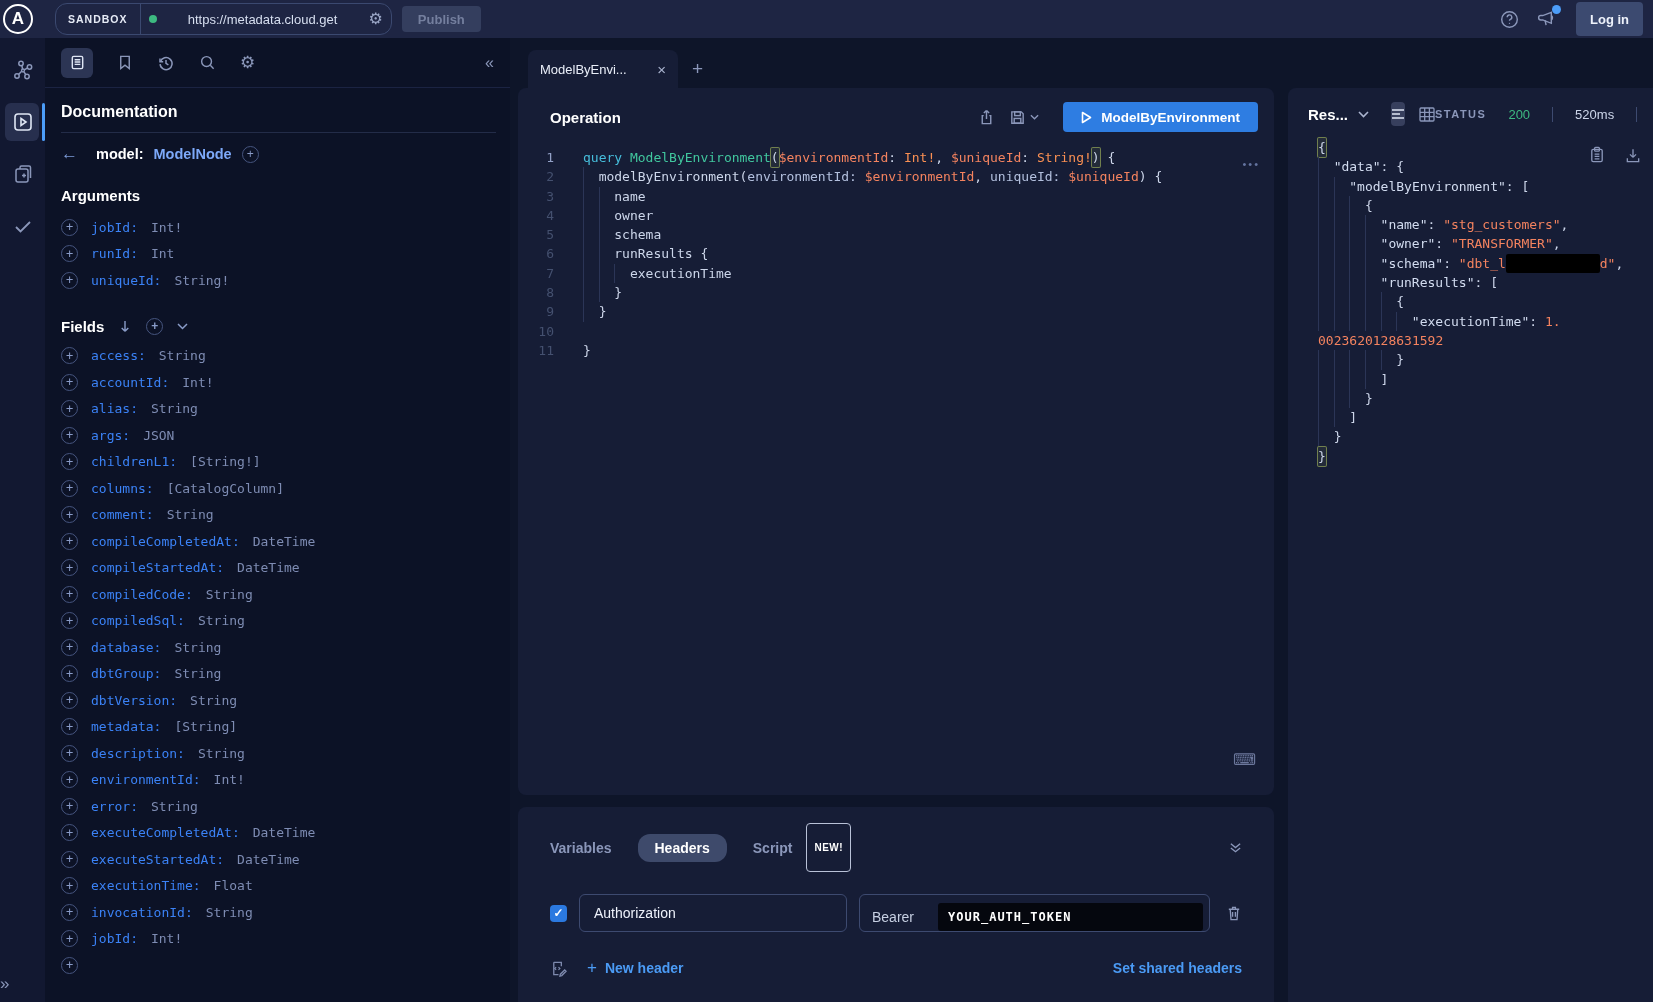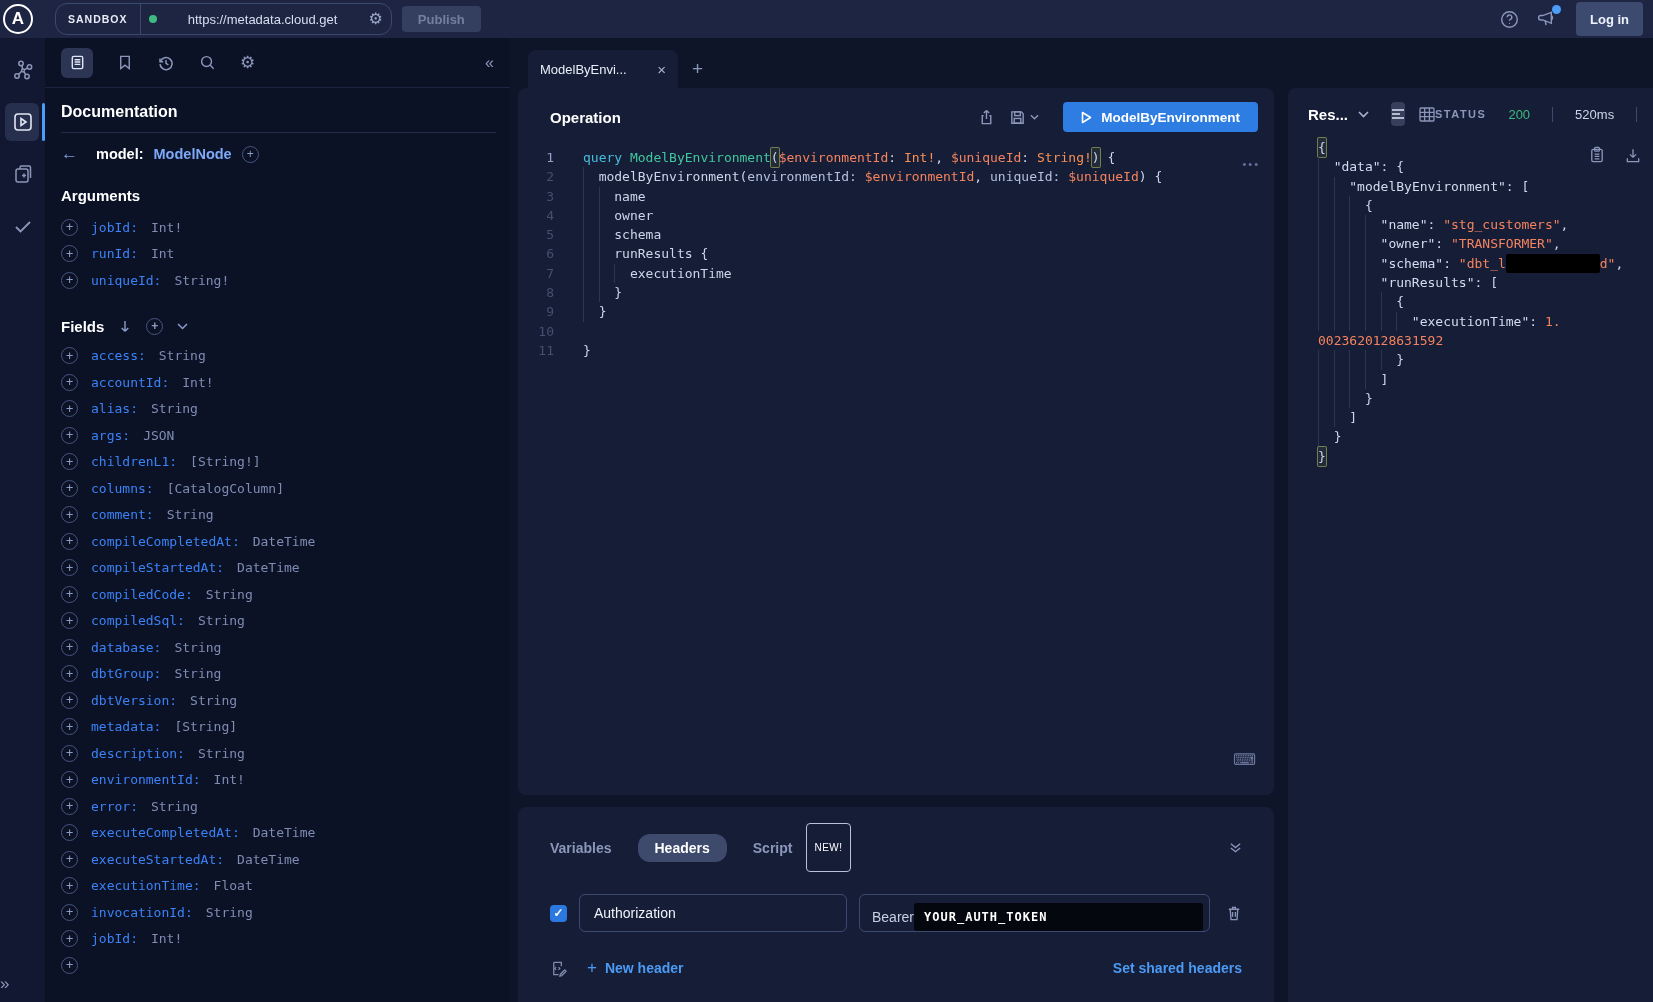--- a/index.html
+++ b/index.html
@@ -107,29 +107,29 @@
     letter-spacing:2px; background:none; border:none; }
   .kbd-btn { position:absolute; right:18px; bottom:26px; color:#6b779c; font-size:16px;
     background:none; border:none; }
 
   
   .io-card { left:8px; top:769px; width:756px; height:240px; }
   .io-tabs { display:flex; align-items:center; gap:26px; padding:16px 32px 0 32px; }
   .io-tab { font-size:14px; color:#8b97ba; background:none; border:none; font-weight:bold; }
   .io-tab.active { color:#fff; background:#3e4a6b; border-radius:12px; padding:6px 17px; }
   .new-badge { border:1px solid #b9c2d8; border-radius:4px; color:#fff; font-size:10px;
-    font-weight:normal; letter-spacing:.5px; padding:18px 7px; margin-left:-12px; }
+    font-weight:bold; letter-spacing:.5px; padding:18px 7px; margin-left:-12px; }
   .io-collapse { margin-left:auto; color:#8b97ba; background:none; border:none; }
   .hdr-row { display:flex; align-items:center; margin:22px 32px 0 32px; gap:12px; }
   .chk { width:17px; height:17px; flex:none; background:#2b79e0; border-radius:4px; color:#fff;
     font-size:12px; font-weight:bold; display:flex; align-items:center; justify-content:center; }
   .key-input { width:268px; height:38px; border:1px solid #3d4a70; border-radius:6px;
     background:transparent; color:#eef2fb; font-size:14px; padding:0 14px; }
   .val-box { display:flex; align-items:center; flex:1; height:38px; border:1px solid #3d4a70;
-    border-radius:6px; padding:8px 6px 0 12px; gap:0; }
+    border-radius:6px; padding:8px 6px 0 12px; gap:24px; }
   .bearer { font-size:14px; color:#c6cfe2; flex:none; }
   .token-input { flex:1; height:28px; background:#05070e; border:none; border-radius:3px;
     color:#fff; font-family:"DejaVu Sans Mono", monospace; font-size:12px; font-weight:bold;
     letter-spacing:1px; padding:0 10px; }
   .trash-btn { color:#8b97ba; background:none; border:none; margin-left:4px; }
   .io-foot { display:flex; align-items:center; margin:26px 32px 0 32px; gap:20px; }
   .raw-btn { color:#7e8aae; background:none; border:none; }
   .link-btn { color:#4b9bf5; font-size:14px; font-weight:bold; background:none; border:none;
     display:flex; align-items:center; gap:8px; }
   .io-foot .right { margin-left:auto; }

